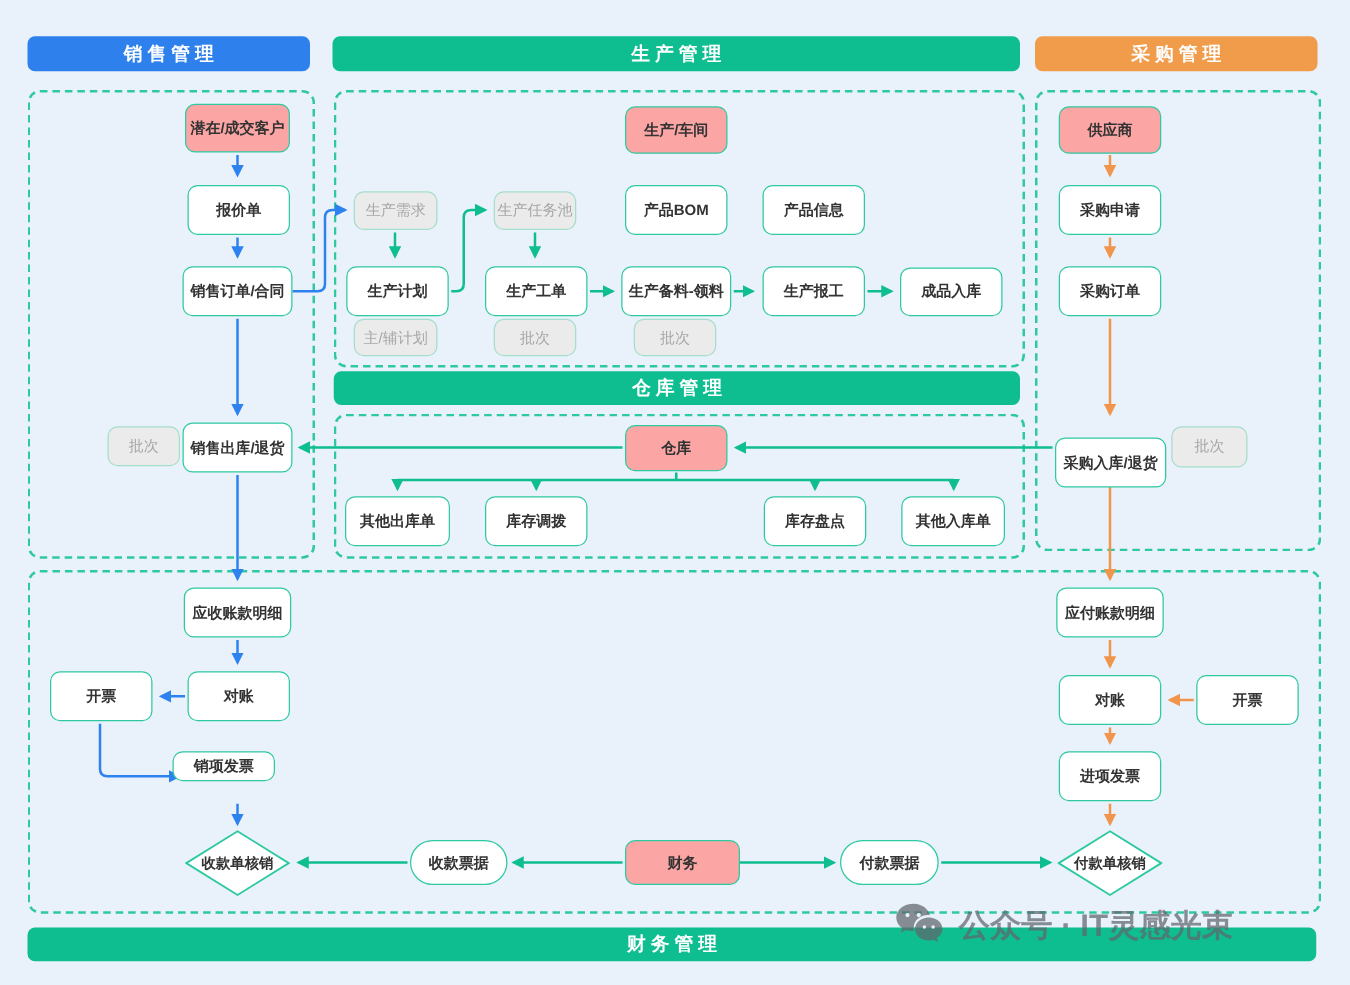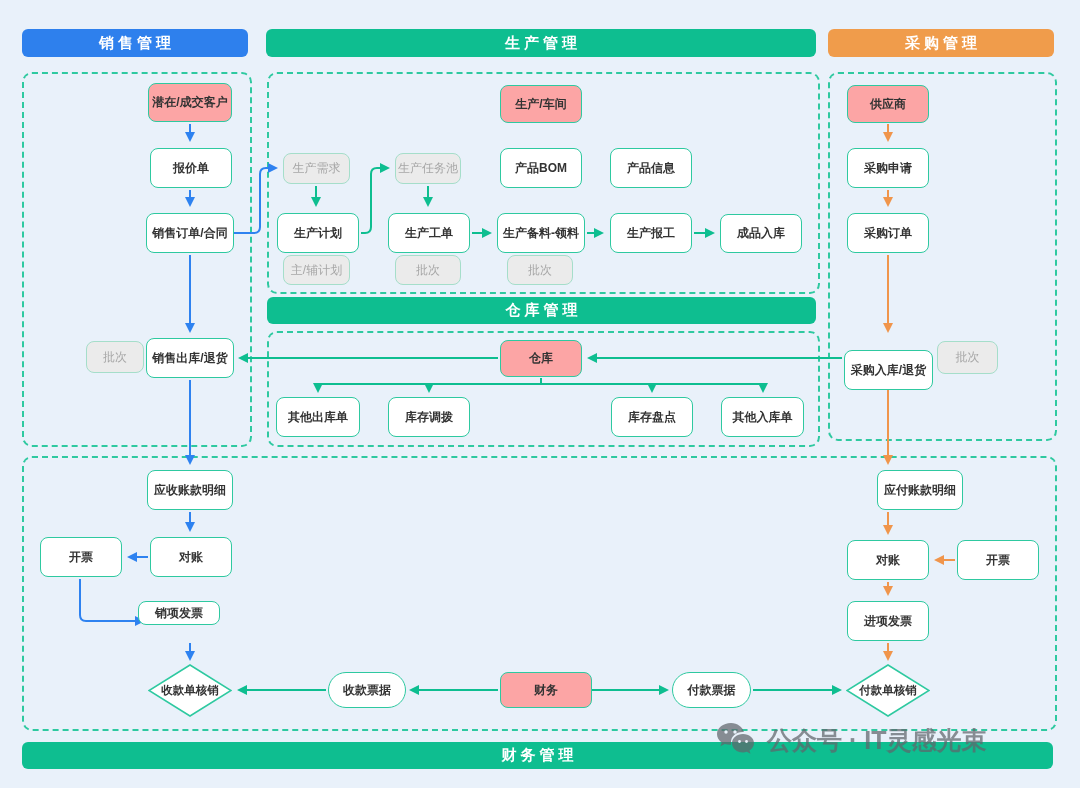--- a/index.html
+++ b/index.html
@@ -152,21 +152,21 @@
   <div class="node" style="left:276px;top:397px;width:84px;height:40px;">其他出库单</div>
   <div class="node" style="left:388px;top:397px;width:82px;height:40px;">库存调拨</div>
   <div class="node" style="left:611px;top:397px;width:82px;height:40px;">库存盘点</div>
   <div class="node" style="left:721px;top:397px;width:83px;height:40px;">其他入库单</div>
 
   <div class="node light" style="left:847px;top:85px;width:82px;height:38px;">供应商</div>
   <div class="node" style="left:847px;top:148px;width:82px;height:40px;">采购申请</div>
   <div class="node" style="left:847px;top:213px;width:82px;height:40px;">采购订单</div>
   <div class="node" style="left:844px;top:338px;width:89px;height:40px;margin-top:12px;">采购入库/退货</div>
   <div class="node gray" style="left:937px;top:341px;width:61px;height:33px;">批次</div>
-  <div class="node" style="left:845px;top:470px;width:86px;height:40px;margin-left:32px;">应付账款明细</div>
+  <div class="node" style="left:845px;top:470px;width:86px;height:40px;">应付账款明细</div>
   <div class="node" style="left:847px;top:540px;width:82px;height:40px;">对账</div>
   <div class="node" style="left:957px;top:540px;width:82px;height:40px;">开票</div>
   <div class="node" style="left:847px;top:601px;width:82px;height:40px;">进项发票</div>
   <div class="diamond" style="left:846px;top:664px;width:84px;height:53px;">
     <svg viewBox="0 0 84 53">
       <polygon points="42,1 83,26.5 42,52 1,26.5" fill="#ffffff" stroke="#2EC9A0" stroke-width="1.5"></polygon>
     </svg>
     <span>付款单核销</span>
   </div>
 

